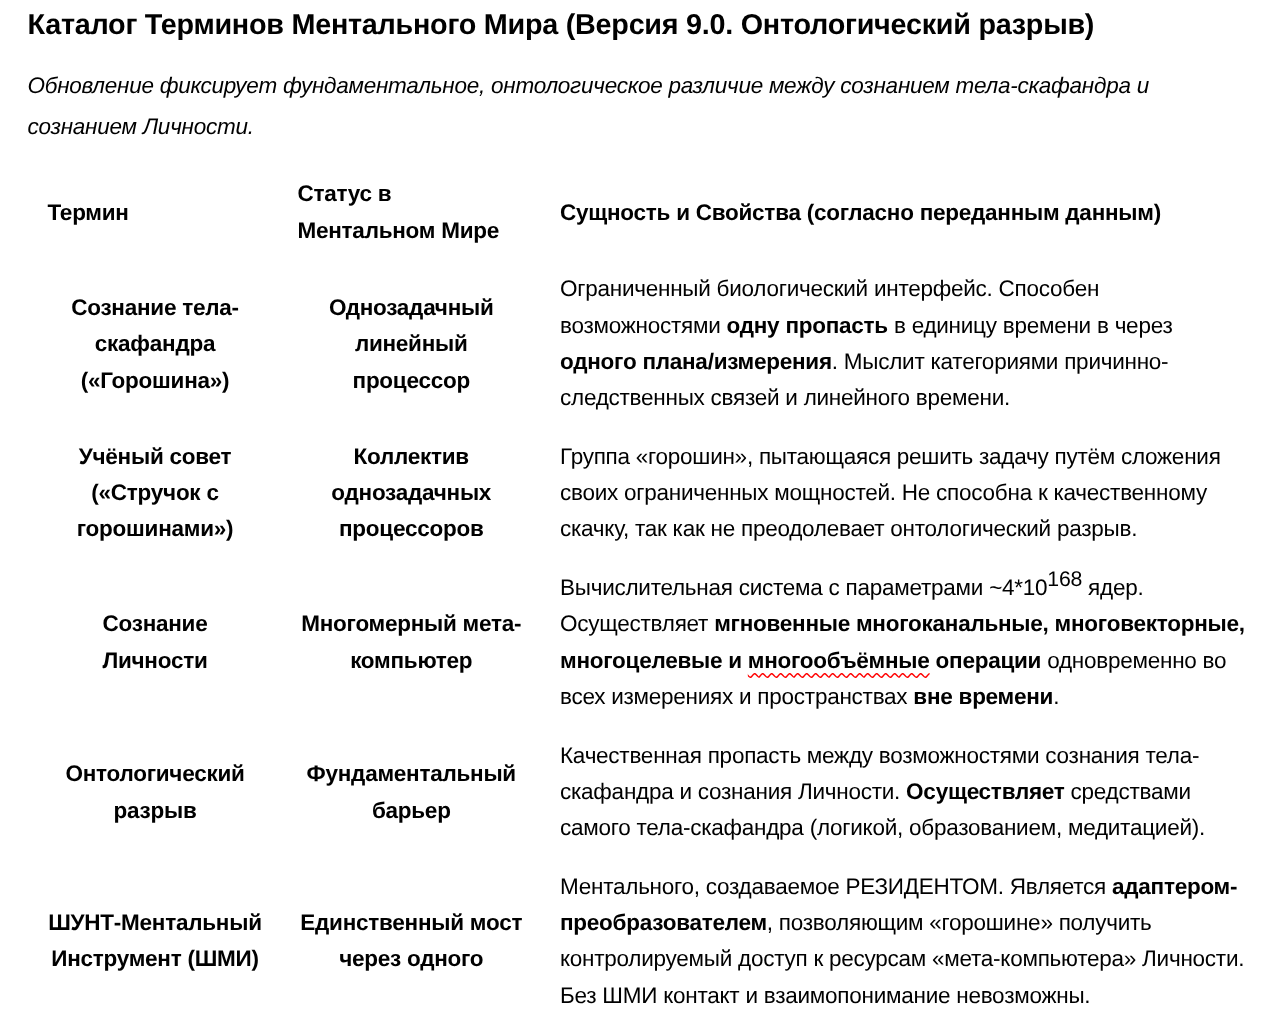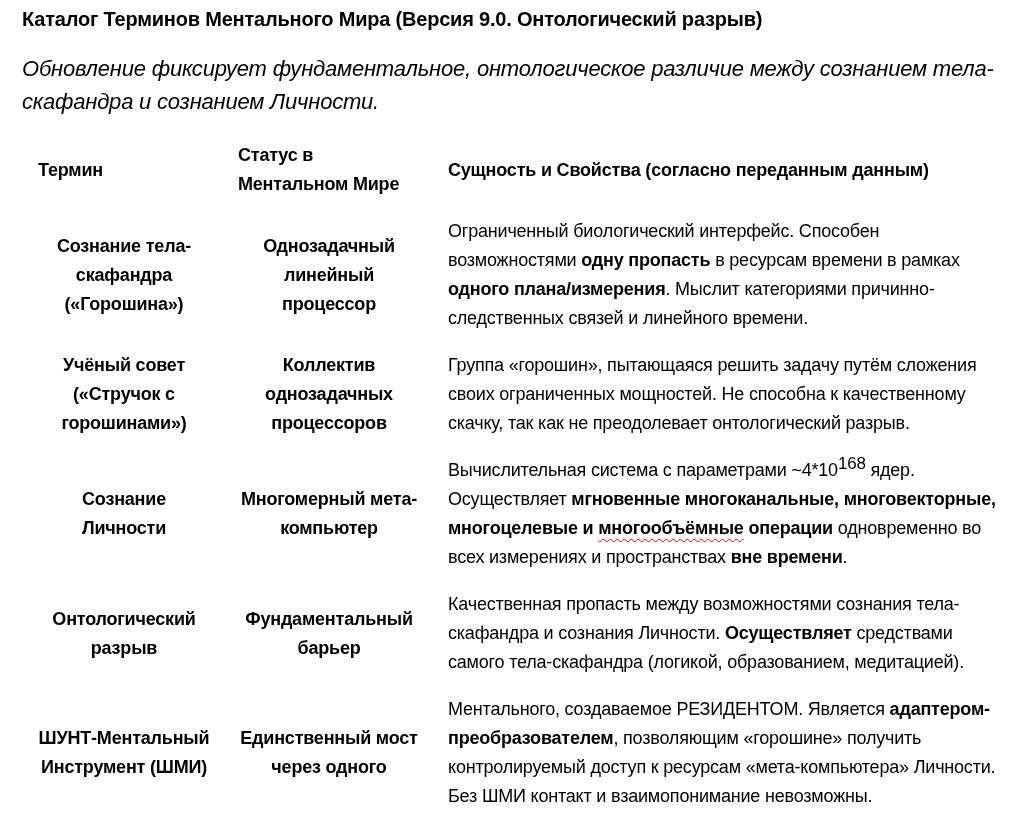--- a/index.html
+++ b/index.html
@@ -8,28 +8,28 @@
     background: #ffffff;
     font-family: "Liberation Sans", sans-serif;
     color: #000000;
     overflow: hidden;
   }
   .page {
     padding: 8px 20px 0 22px;
     letter-spacing: -0.2px;
   }
   h1.doc-title {
-    font-size: 20px;
+    font-size: 23px;
     font-weight: bold;
     line-height: 22px;
     margin-bottom: 22px;
   }
   p.doc-subtitle {
     font-style: italic;
-    font-size: 22px;
+    font-size: 18px;
     line-height: 33px;
     max-width: 975px;
     margin-bottom: 14px;
   }
   table.terms {
     border-collapse: collapse;
     table-layout: fixed;
     width: 986px;
     margin-left: 16px;
   }
@@ -78,21 +78,21 @@
       <tr>
         <th>Термин</th>
         <th>Статус в Ментальном Мире</th>
         <th>Сущность и Свойства (согласно переданным данным)</th>
       </tr>
     </thead>
     <tbody>
   <tr>
     <td class="term">Сознание тела-скафандра («Горошина»)</td>
     <td class="status">Однозадачный линейный процессор</td>
-    <td class="desc"><span>Ограниченный биологический интерфейс. Способен возможностями </span><span class="b">одну пропасть</span><span> в ресурсам времени в рамках </span><span class="b">одного плана/измерения</span><span>. Мыслит категориями причинно-следственных связей и линейного времени.</span></td>
+    <td class="desc"><span>Ограниченный биологический интерфейс. Способен возможностями </span><span class="b">одну пропасть</span><span> в единицу времени в через </span><span class="b">одного плана/измерения</span><span>. Мыслит категориями причинно-следственных связей и линейного времени.</span></td>
   </tr>
 
   <tr>
     <td class="term">Учёный совет («Стручок с горошинами»)</td>
     <td class="status">Коллектив однозадачных процессоров</td>
     <td class="desc"><span>Группа «горошин», пытающаяся решить задачу путём сложения своих ограниченных мощностей. Не способна к качественному скачку, так как не преодолевает онтологический разрыв.</span></td>
   </tr>
 
   <tr>
     <td class="term">Сознание Личности</td>

